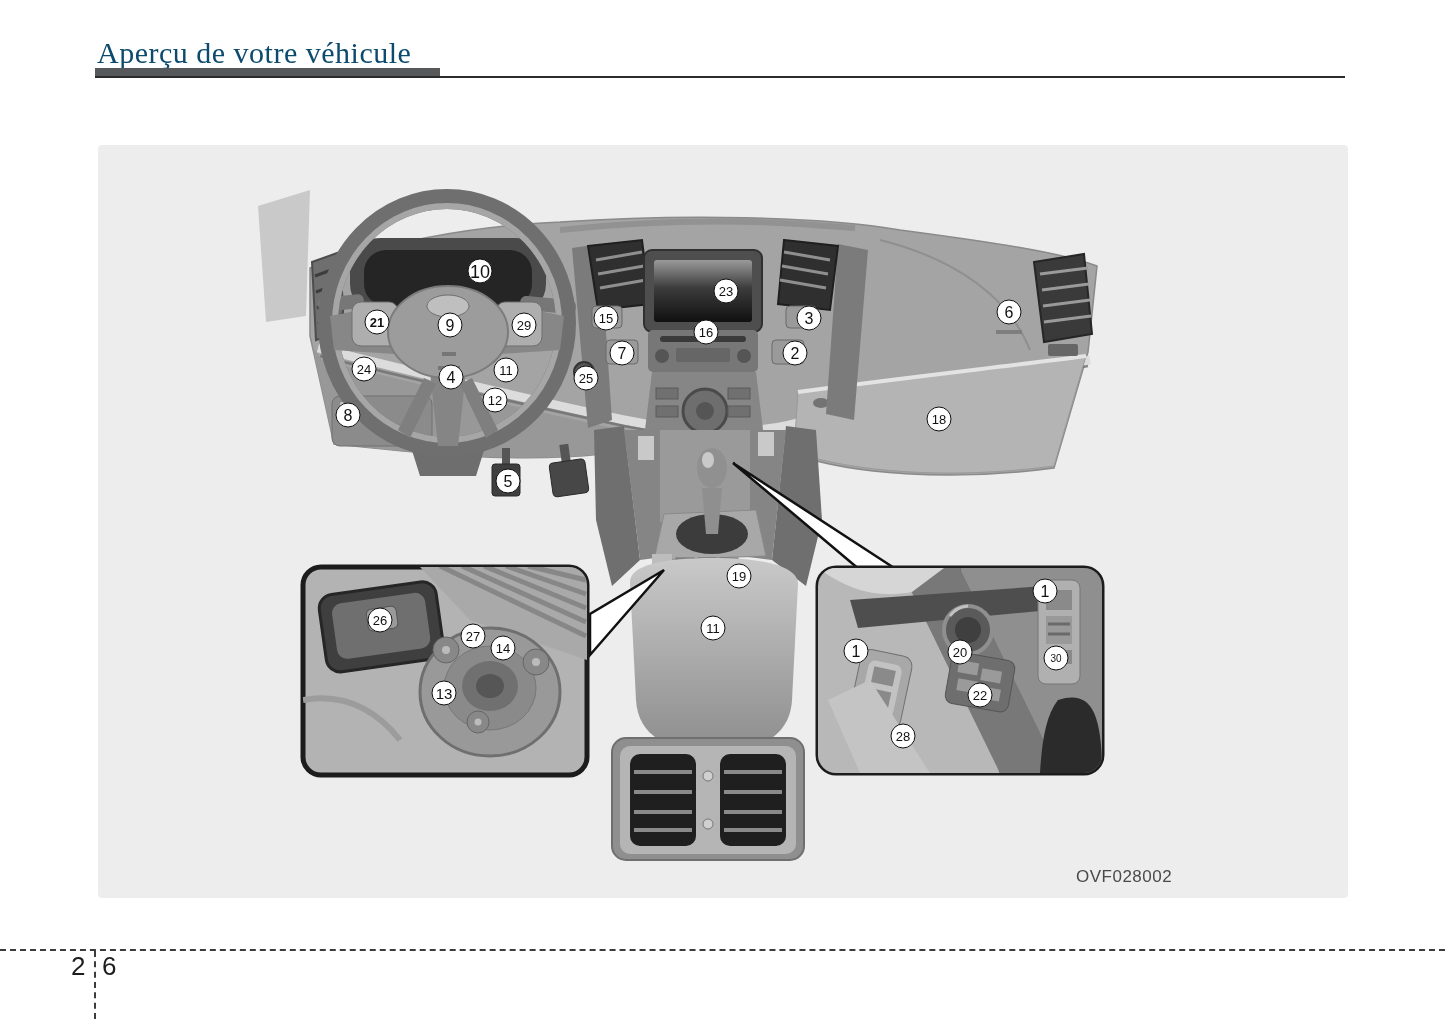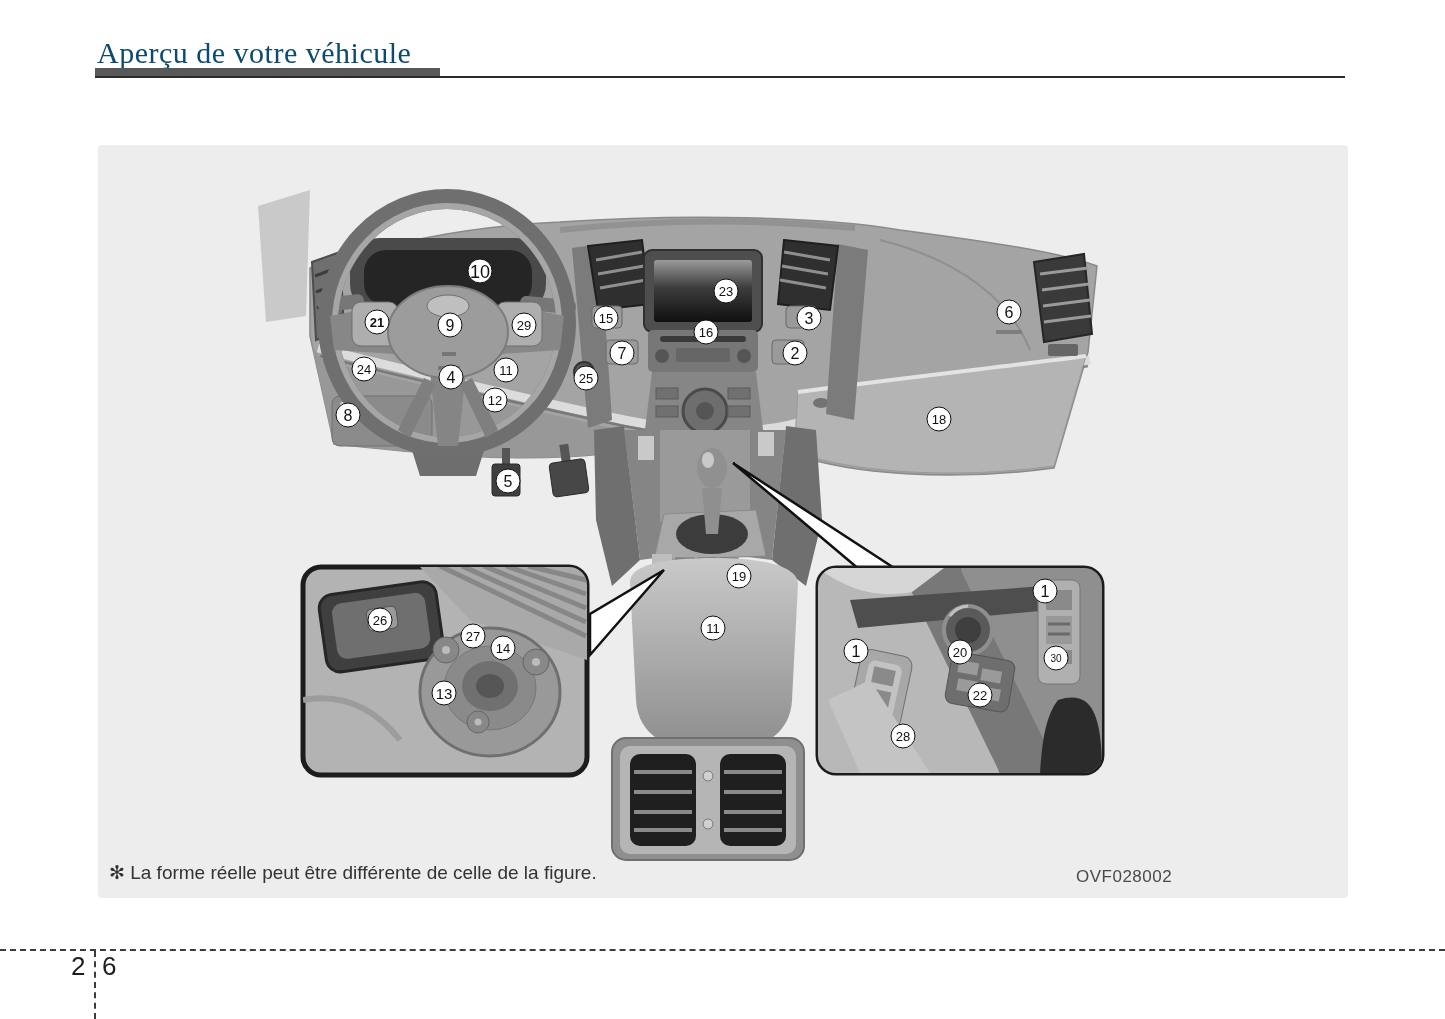--- a/index.html
+++ b/index.html
@@ -308,21 +308,20 @@
         <div class="callout" style="left: 608px; top: 146px; font-size: 13px; margin-left: 20px;">23</div>
         <div class="callout" style="left: 266px; top: 224px; font-size: 13px;">24</div>
         <div class="callout" style="left: 488px; top: 233px; font-size: 13px;">25</div>
         <div class="callout" style="left: 282px; top: 475px; font-size: 13px;">26</div>
         <div class="callout" style="left: 346px; top: 491px; font-size: 13px; margin-left: 29px;">27</div>
         <div class="callout" style="left: 805px; top: 591px; font-size: 13px;">28</div>
         <div class="callout" style="left: 426px; top: 180px; font-size: 13px; text-align: center;">29</div>
         <div class="callout" style="left: 958px; top: 513px; font-size: 10px; text-align: center;">30</div>
       </div>
 
-    <div class="fig-note">✻ La forme réelle peut être différente de celle de la figure.</div>
     <div class="fig-code">OVF028002</div>
   </div>
 
   <div class="footer-hrule"></div>
   <div class="footer-vrule"></div>
   <div class="page-num chap">2</div>
   <div class="page-num page">6</div>
 
 </div>
 

